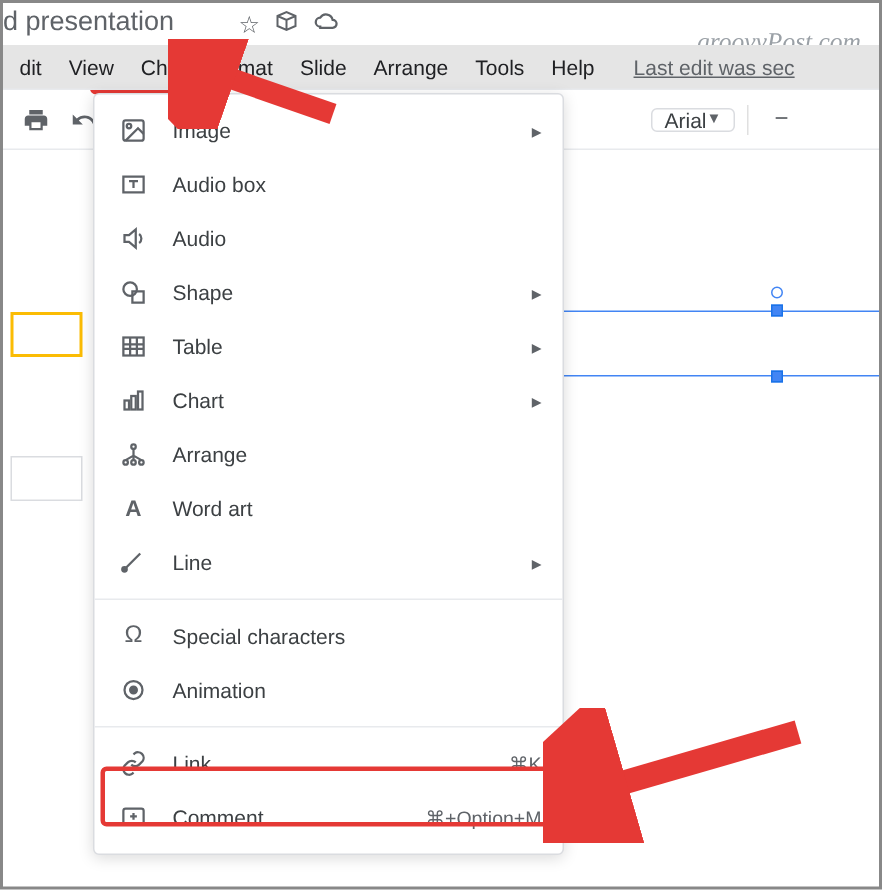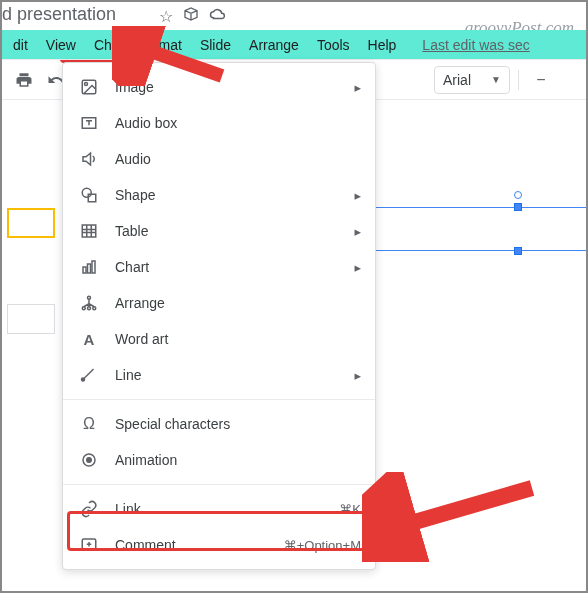--- a/index.html
+++ b/index.html
@@ -46,21 +46,21 @@
       font-style: italic;
       font-family: Georgia, serif;
       margin-top: 12px;
     }
     .menubar {
       display: flex;
       align-items: center;
       height: 30px;
       padding-left: 2px;
       border-bottom: 1px solid #e8eaed;
-      background: #5eead4;
+      background: #e5e5e5;
       position: relative;
       z-index: 5;
     }
     .menu-item {
       padding: 4px 9px;
       font-size: 14px;
       color: #202124;
       cursor: pointer;
     }
     .menu-item.last-edit {
@@ -96,25 +96,24 @@
       align-items: center;
       justify-content: center;
       color: #5f6368;
       font-size: 16px;
       cursor: pointer;
     }
     .tb-sep { width:1px; height:20px; background:#e0e0e0; margin:0 4px; }
     .font-box {
       border: 1px solid #dadce0;
       border-radius: 4px;
-      height: 28px;
+      height: 16px;
       display: flex;
       align-items: center;
       padding: 0 8px;
-      gap: 20px;
       font-size: 14px;
       color: #3c4043;
       margin-left: 360px;
     }
     .font-box .chev { font-size: 10px; color:#5f6368; }
     .dropdown {
       position: absolute;
       left: 60px;
       top: 60px;
       width: 314px;

